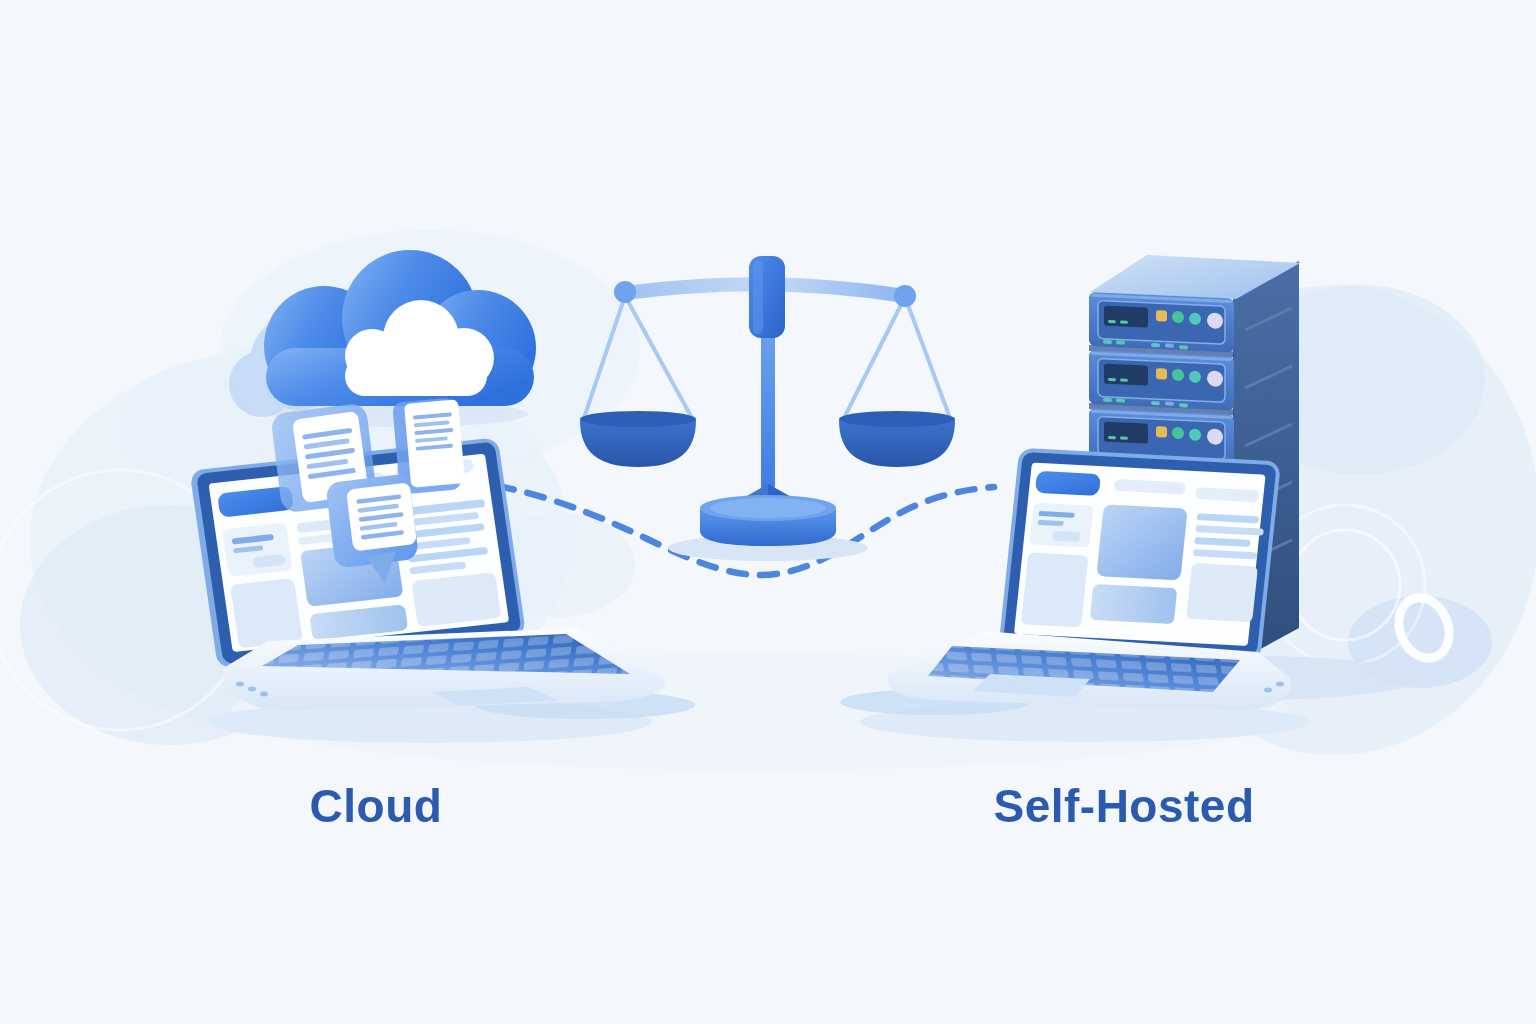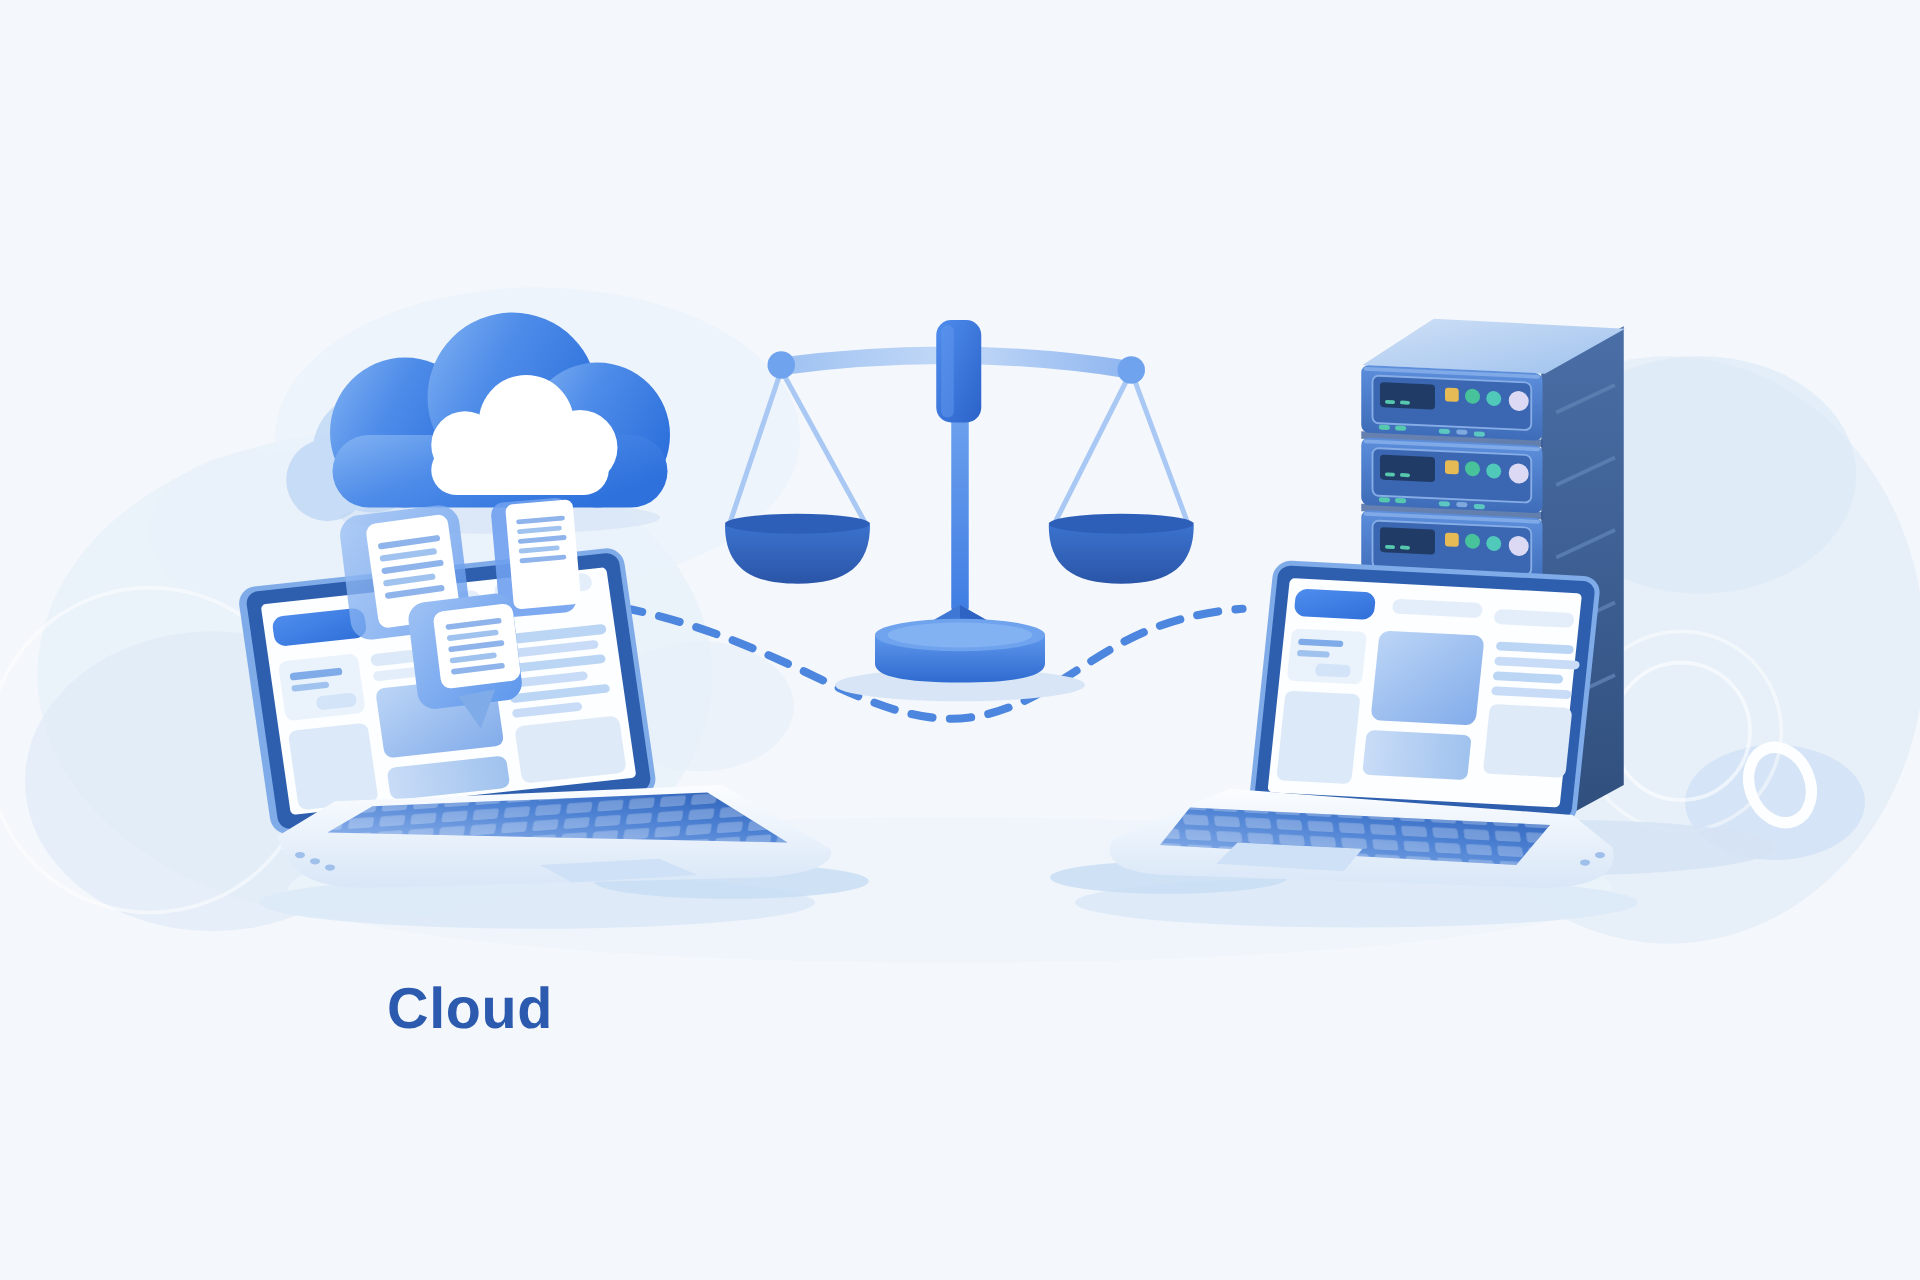--- a/index.html
+++ b/index.html
@@ -321,13 +321,14 @@
       <path d="M 990,674 L 1090,679 L 1075,697 L 973,691 Z" fill="#CFE1F6"></path>
       <g fill="#9FC0EA">
         <ellipse cx="1268" cy="690" rx="4" ry="2.5"></ellipse>
         <ellipse cx="1280" cy="684" rx="4" ry="2.5"></ellipse>
       </g>
     </g>
   </g>
 </svg>
 
 <div class="label label-left">Cloud</div>
+<div class="label label-right">Self-Hosted</div>
 </div>
 
 </body></html>

